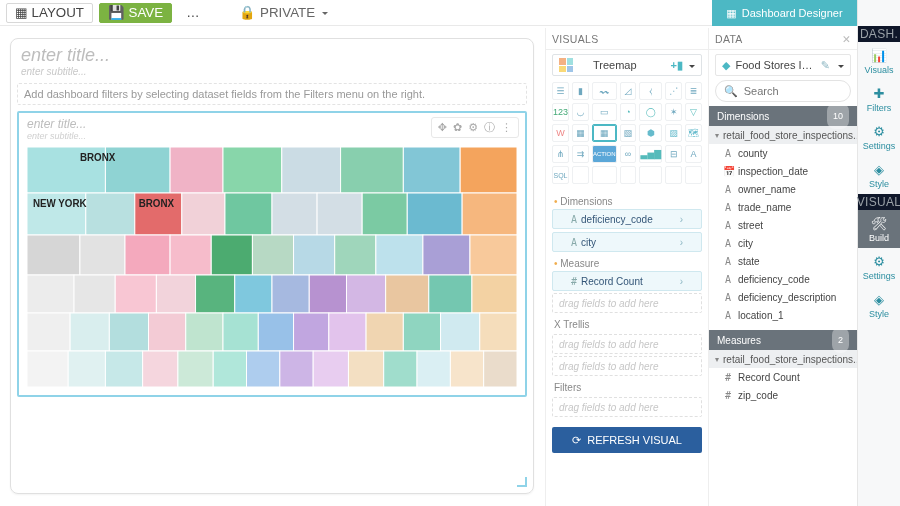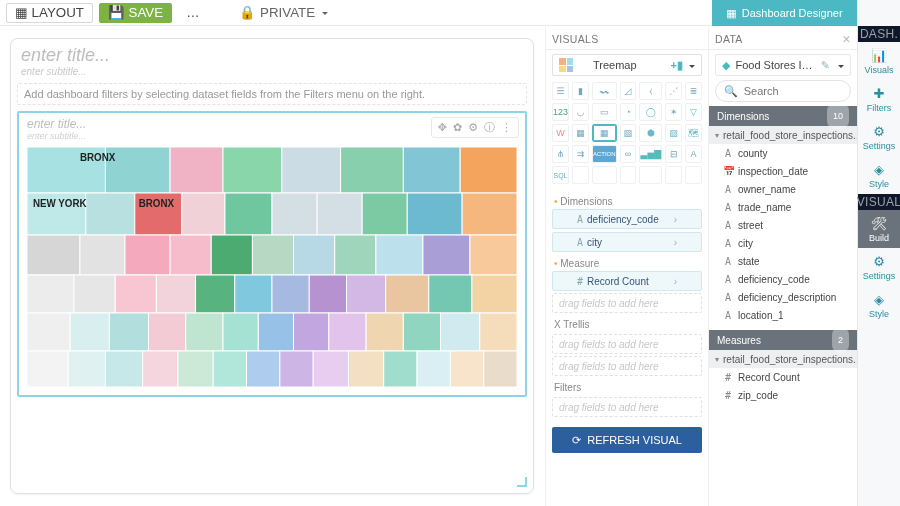--- a/index.html
+++ b/index.html
@@ -49,21 +49,21 @@
   .visual-select .left { display:flex; align-items:center; gap:20px;}
   .vs-icon { width: 14px; height: 14px; display: grid; grid-template-columns: 1fr 1fr; grid-template-rows: 1fr 1fr; gap: 1px; }
   .vs-icon i:nth-child(1){background:#f4b183}.vs-icon i:nth-child(2){background:#a0e0e0}.vs-icon i:nth-child(3){background:#f9d978}.vs-icon i:nth-child(4){background:#9fc5e8}
   .plus { color: var(--teal); font-weight: 700; }
   .viz-grid { padding: 2px 6px 6px; display: grid; grid-template-columns: repeat(7, 1fr); gap: 3px; }
   .viz-grid .cell { height: 18px; border: 1px solid #eef0f2; border-radius: 2px; display:flex; align-items:center; justify-content:center; color:#6fa8bf; font-size:9px; cursor:pointer; background:#fff; }
   .viz-grid .cell.sel { border-color: var(--teal); box-shadow: 0 0 0 1px var(--teal) inset; }
   .section-label { padding: 6px 8px 2px; font-size: 10px; color: #888; }
   .section-label.req::before { content: "• "; color: var(--accent-orange); }
   .pill-list { padding: 0 6px; display: flex; flex-direction: column; gap: 3px; }
-  .pill { height: 20px; border: 1px solid #cfe8ef; background: #eef8fb; border-radius: 2px; display: flex; align-items: center; padding: 0 24px; color: #3a6; color:#357; font-size: 10px; justify-content: space-between; cursor: grab; }
+  .pill { height: 20px; border: 1px solid #cfe8ef; background: #eef8fb; border-radius: 2px; display: flex; align-items: center; padding: 0 18px; color: #3a6; color:#357; font-size: 10px; justify-content: space-between; cursor: grab; }
   .pill .type { color:#8aa; margin-right:4px; font-family: ui-monospace, monospace; }
   .pill .chev { color:#8fb8c4; }
   .dropzone { margin: 2px 6px 0; height: 20px; border: 1px dashed #e0e0e0; border-radius: 2px; color: #c7c7c7; font-size: 10px; display: flex; align-items: center; padding: 0 6px; font-style: italic; }
   .refresh { margin: 10px 6px 0; height: 26px; background: var(--blue-btn); color:#fff; border:none; border-radius:2px; width: calc(100% - 12px); display:flex; align-items:center; justify-content:center; gap:6px; font-size:11px; cursor:pointer; }
   
   .ds-row { margin: 4px 6px; height: 22px; border: 1px solid #e6e6e6; border-radius: 2px; display:flex; align-items:center; padding:0 6px; gap:5px; color:#444; cursor:pointer; }
   .ds-row .ico { color: var(--teal); }
   .ds-row .pencil { margin-left:auto; color:#8fb8c4; }
   .search { margin: 2px 6px 4px; height: 22px; border: 1px solid #e3e3e3; border-radius: 11px; display:flex; align-items:center; padding:0 8px; color:#999; gap:6px; }
   .search input { border:none; outline:none; flex:1; font-size:11px; color:#444; background:transparent; }

